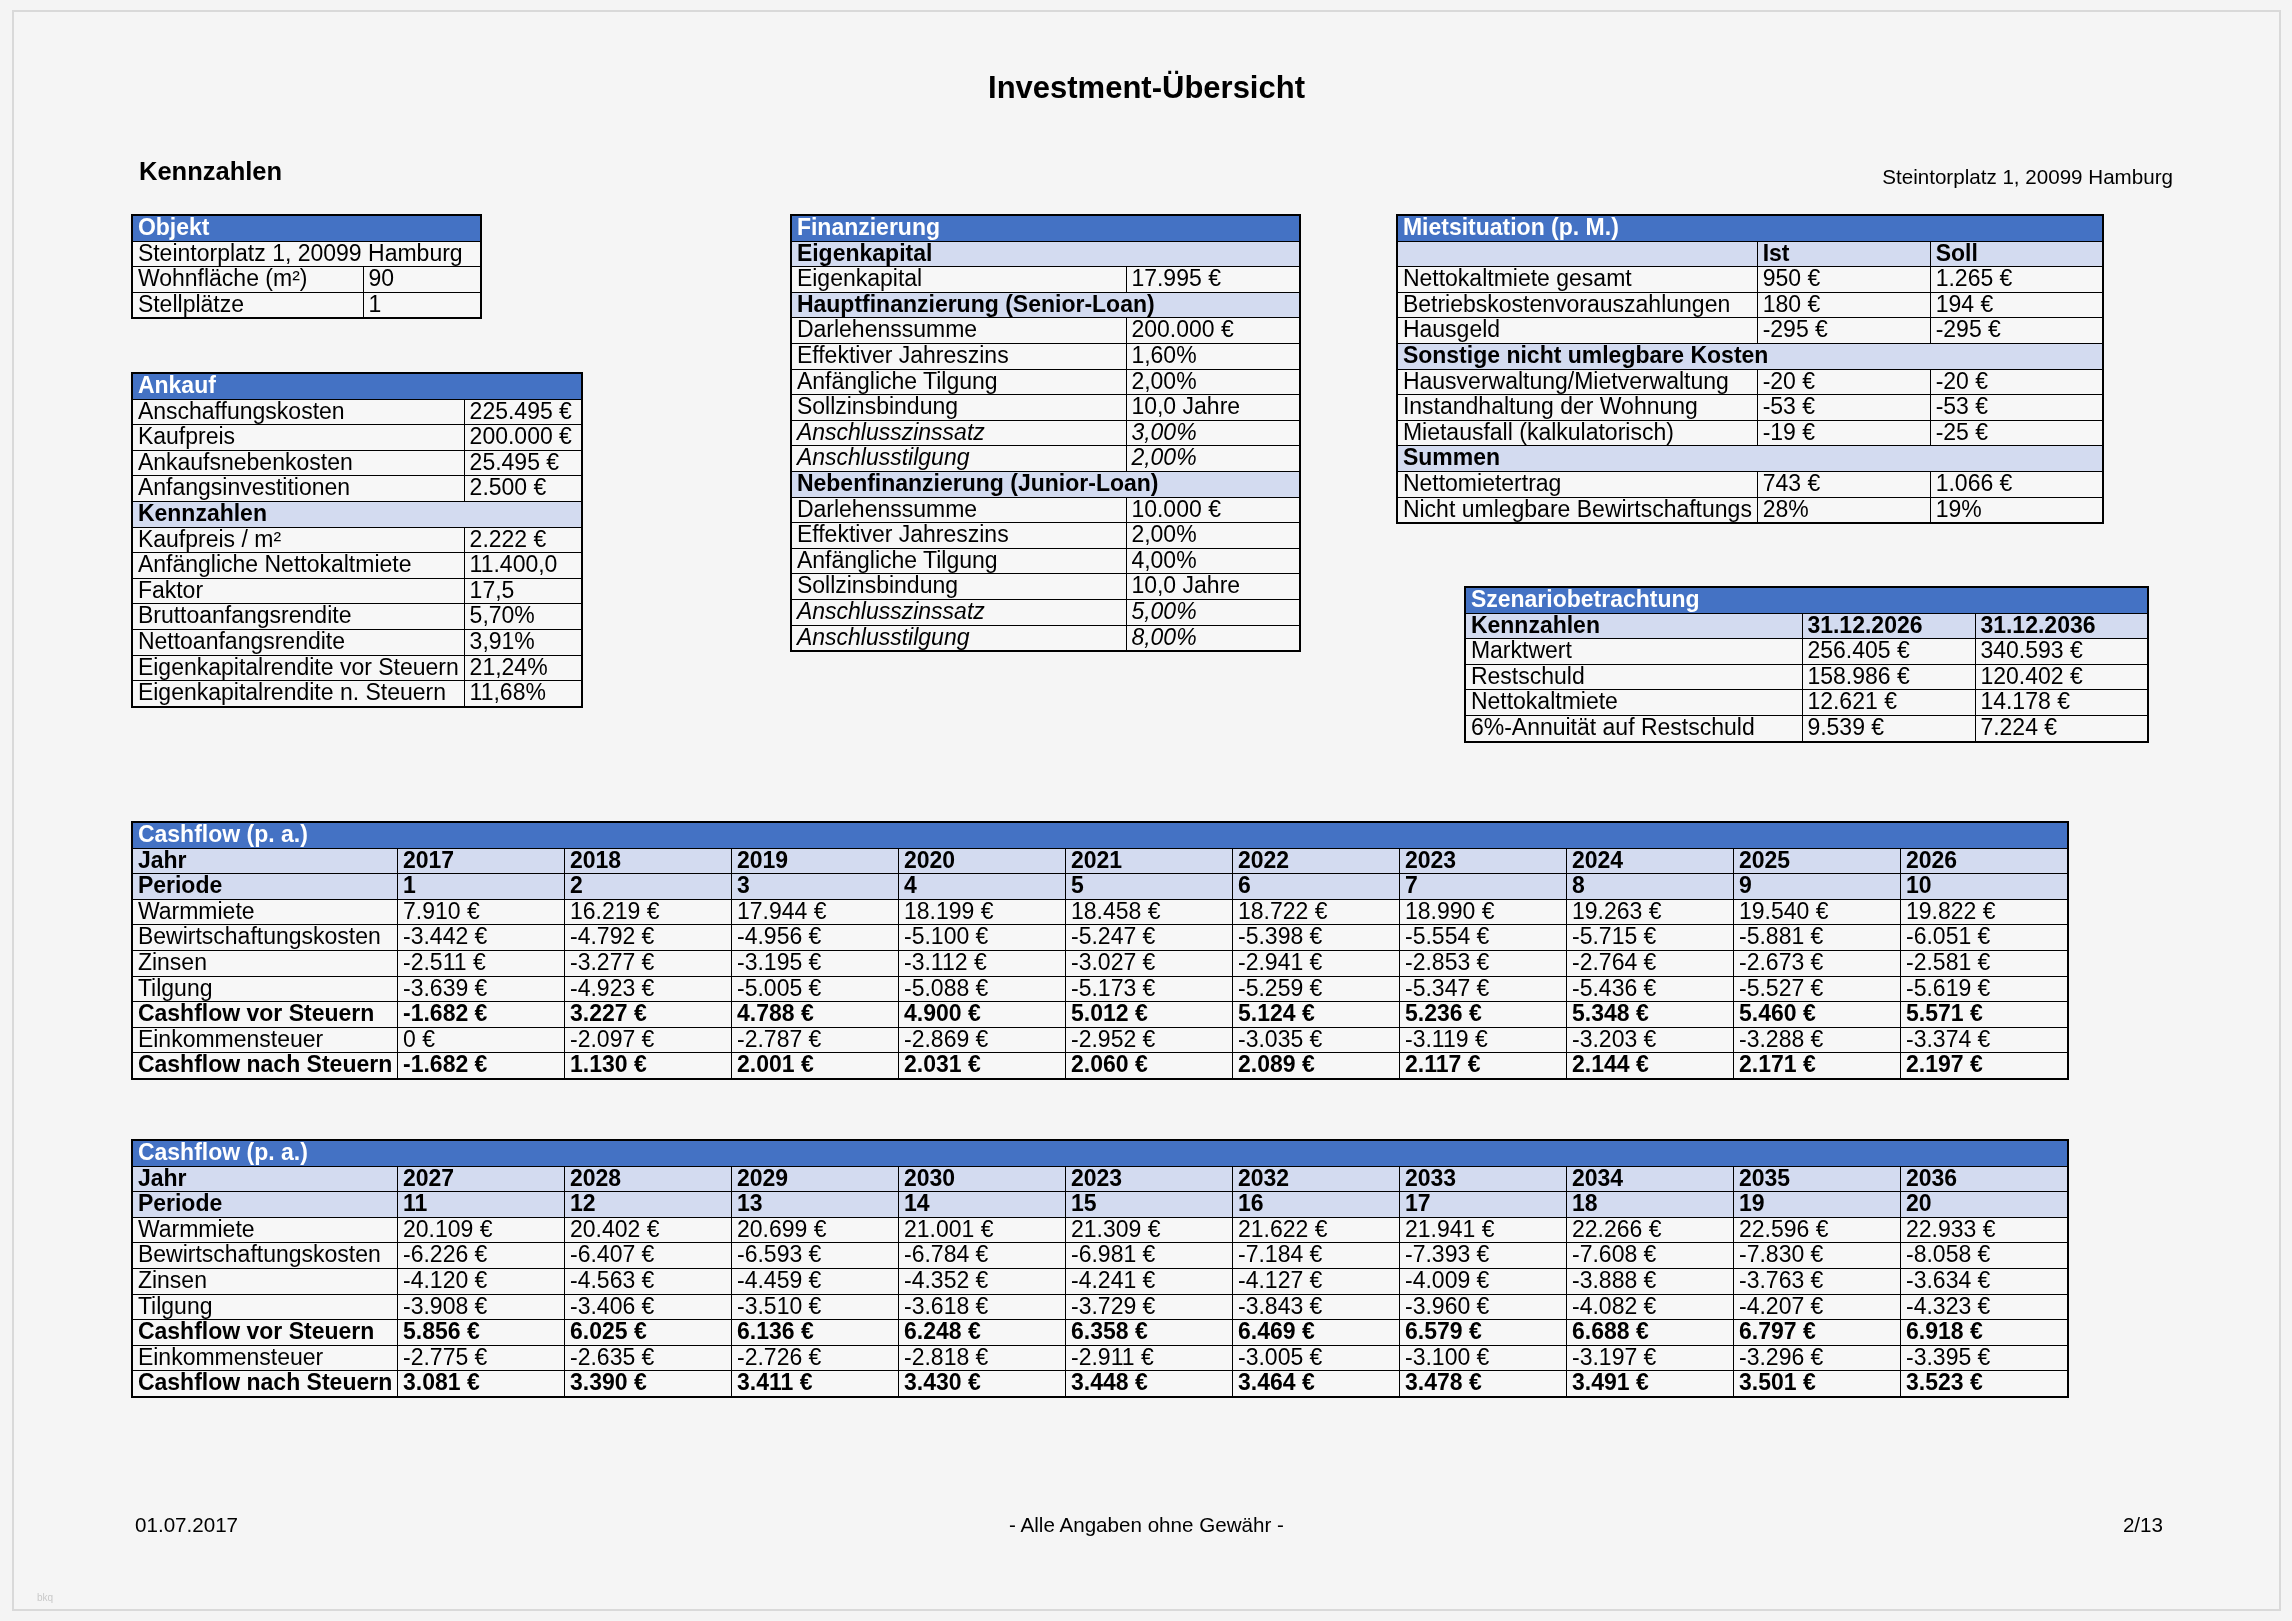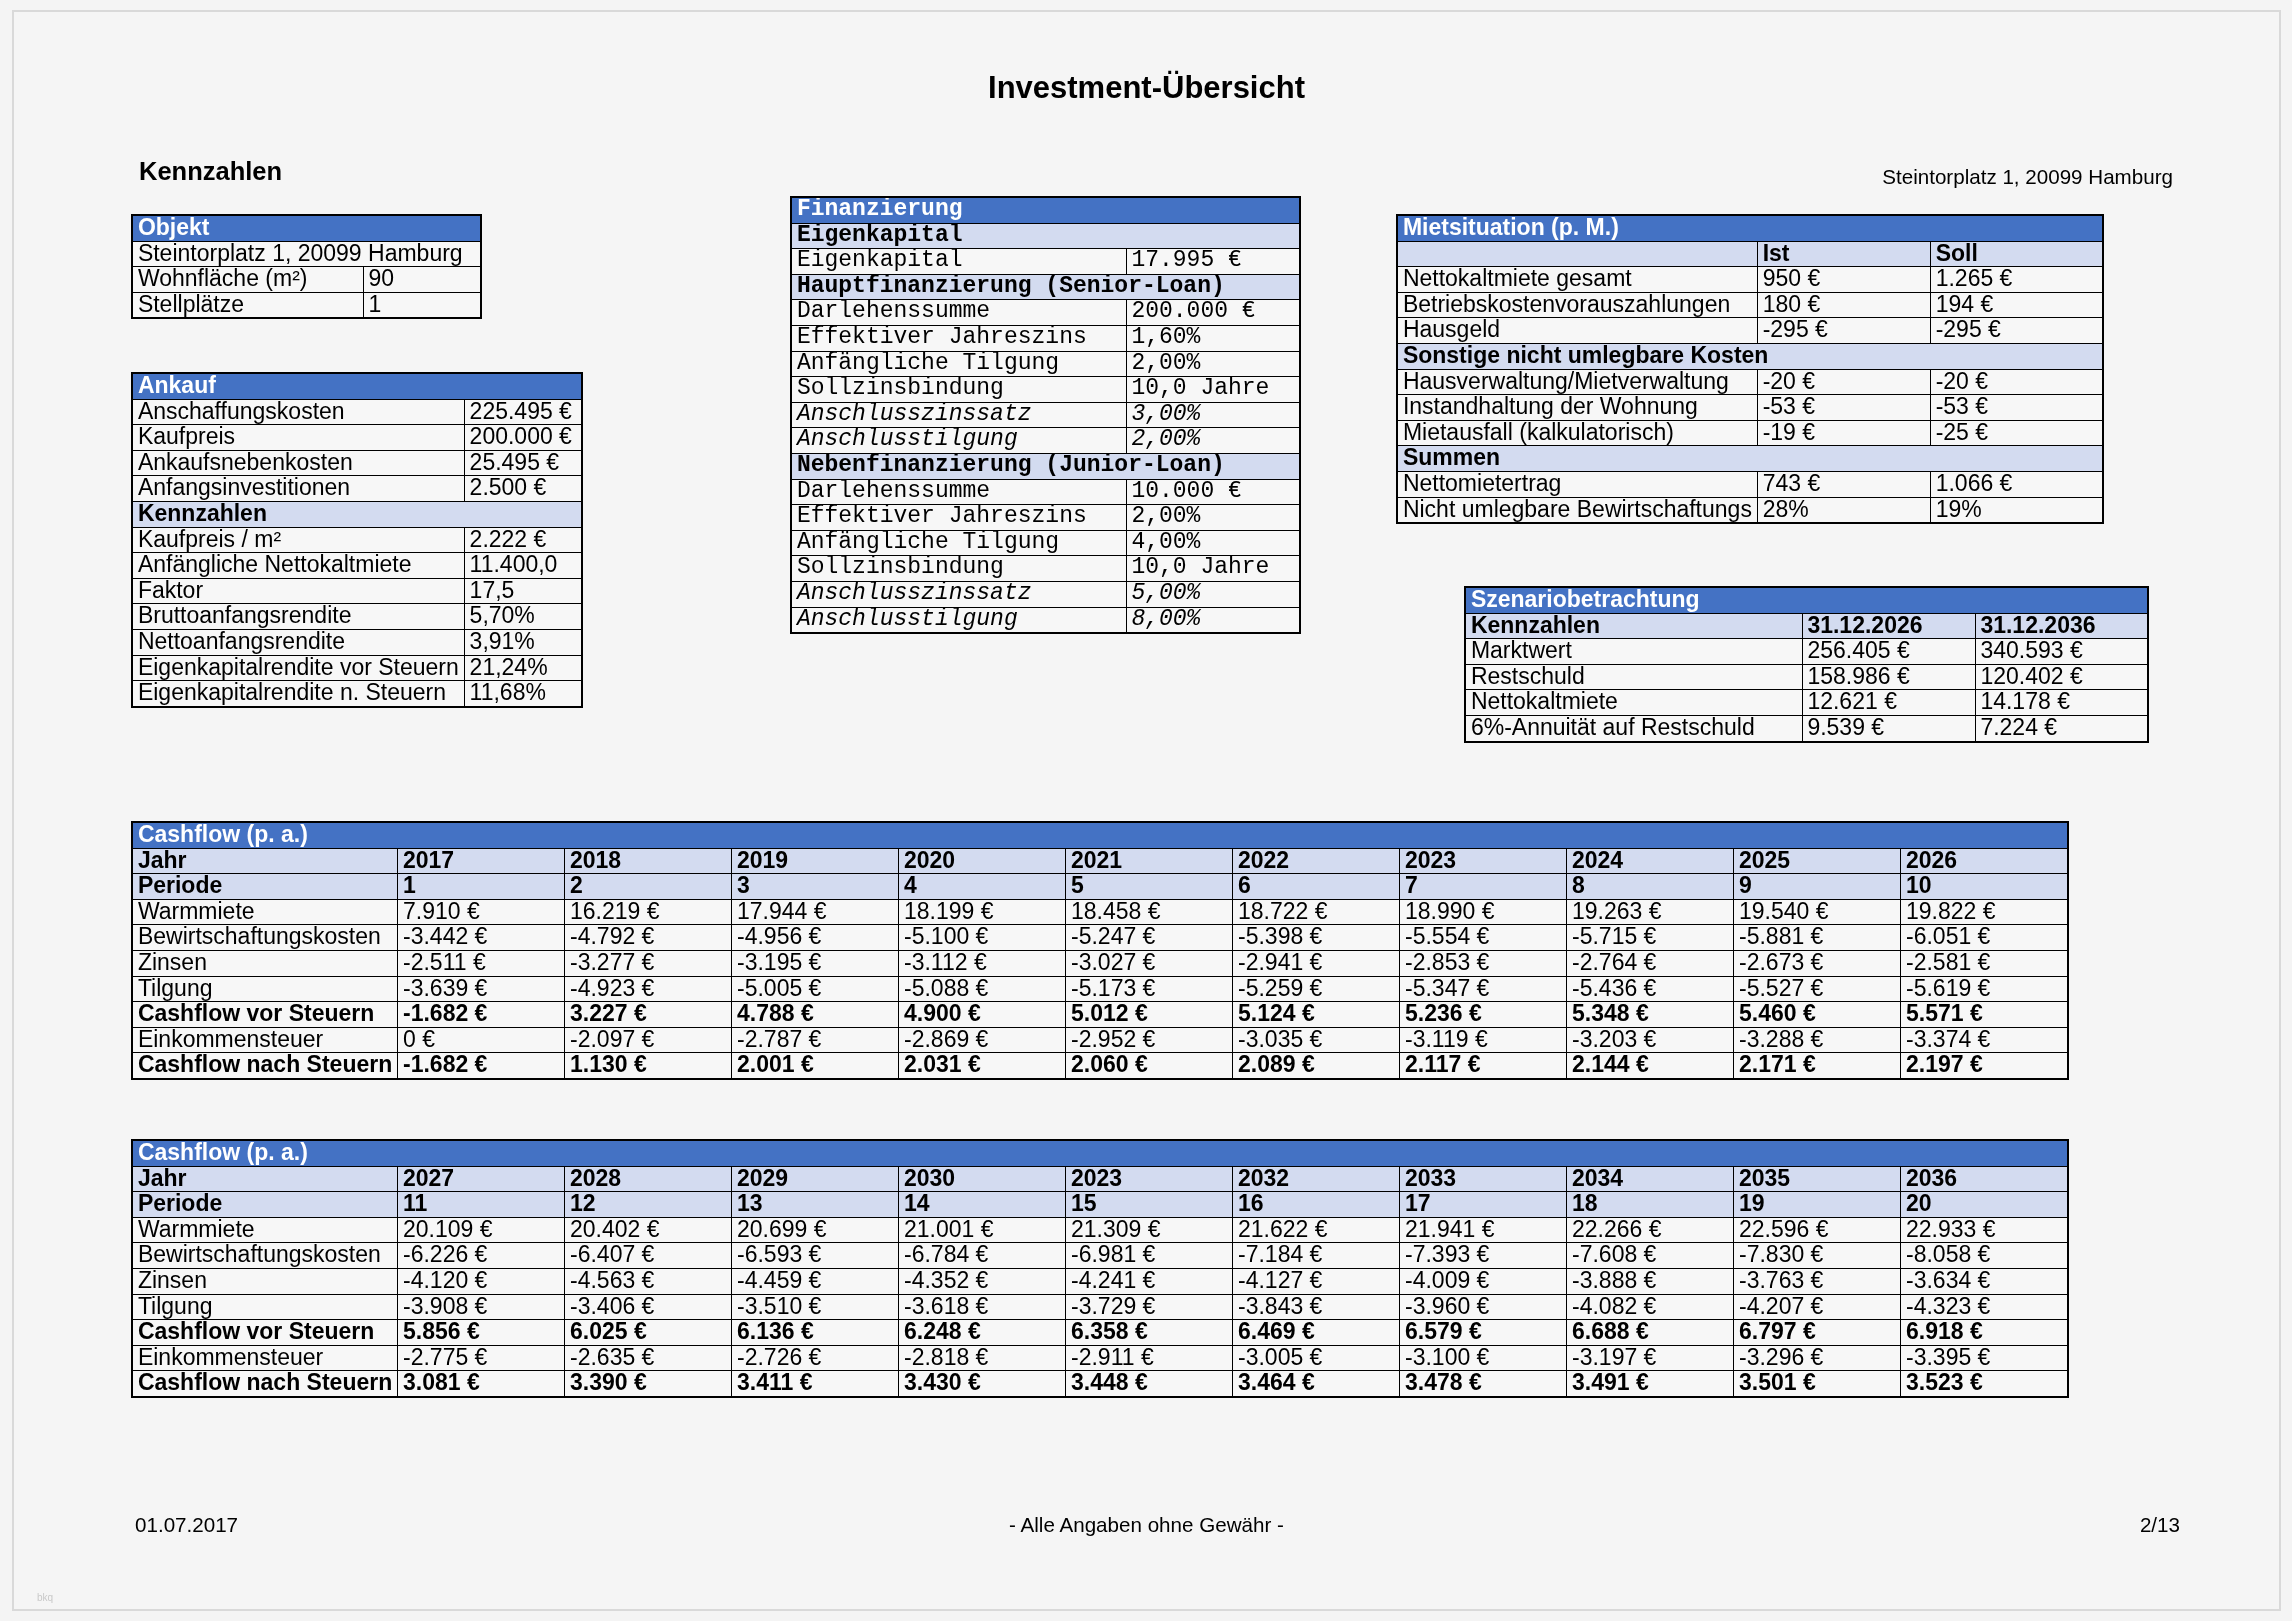--- a/index.html
+++ b/index.html
@@ -104,21 +104,21 @@
   }
   tr.bold td {
     font-weight: bold;
   }
 
   
   .blk { position: absolute; }
 
   #tbl-objekt   { left: 131px; top: 214px; }
   #tbl-ankauf   { left: 131px; top: 372px; }
-  #tbl-finanz   { left: 790px; top: 196px; font-family: Liberation Mono, monospace; }
+  #tbl-finanz   { left: 790px; top: 214px; }
   #tbl-miet     { left: 1396px; top: 214px; }
   #tbl-szenario { left: 1464px; top: 586px; }
   #tbl-cf1      { left: 131px; top: 821px; }
   #tbl-cf2      { left: 131px; top: 1139px; }
 
   .footer-left {
     position: absolute;
     left: 135px;
     bottom: 84px;
     font-size: 20.6px;
@@ -128,21 +128,21 @@
     position: absolute;
     left: 0;
     bottom: 84px;
     width: 100%;
     text-align: center;
     font-size: 20.6px;
     color: #000;
   }
   .footer-right {
     position: absolute;
-    right: 113px;
+    right: 130px;
     bottom: 84px;
     font-size: 20.6px;
     color: #000;
   }
   .watermark {
     position: absolute;
     left: 37px;
     bottom: 17.6px;
     font-size: 10px;
     color: #c9c9c9;

